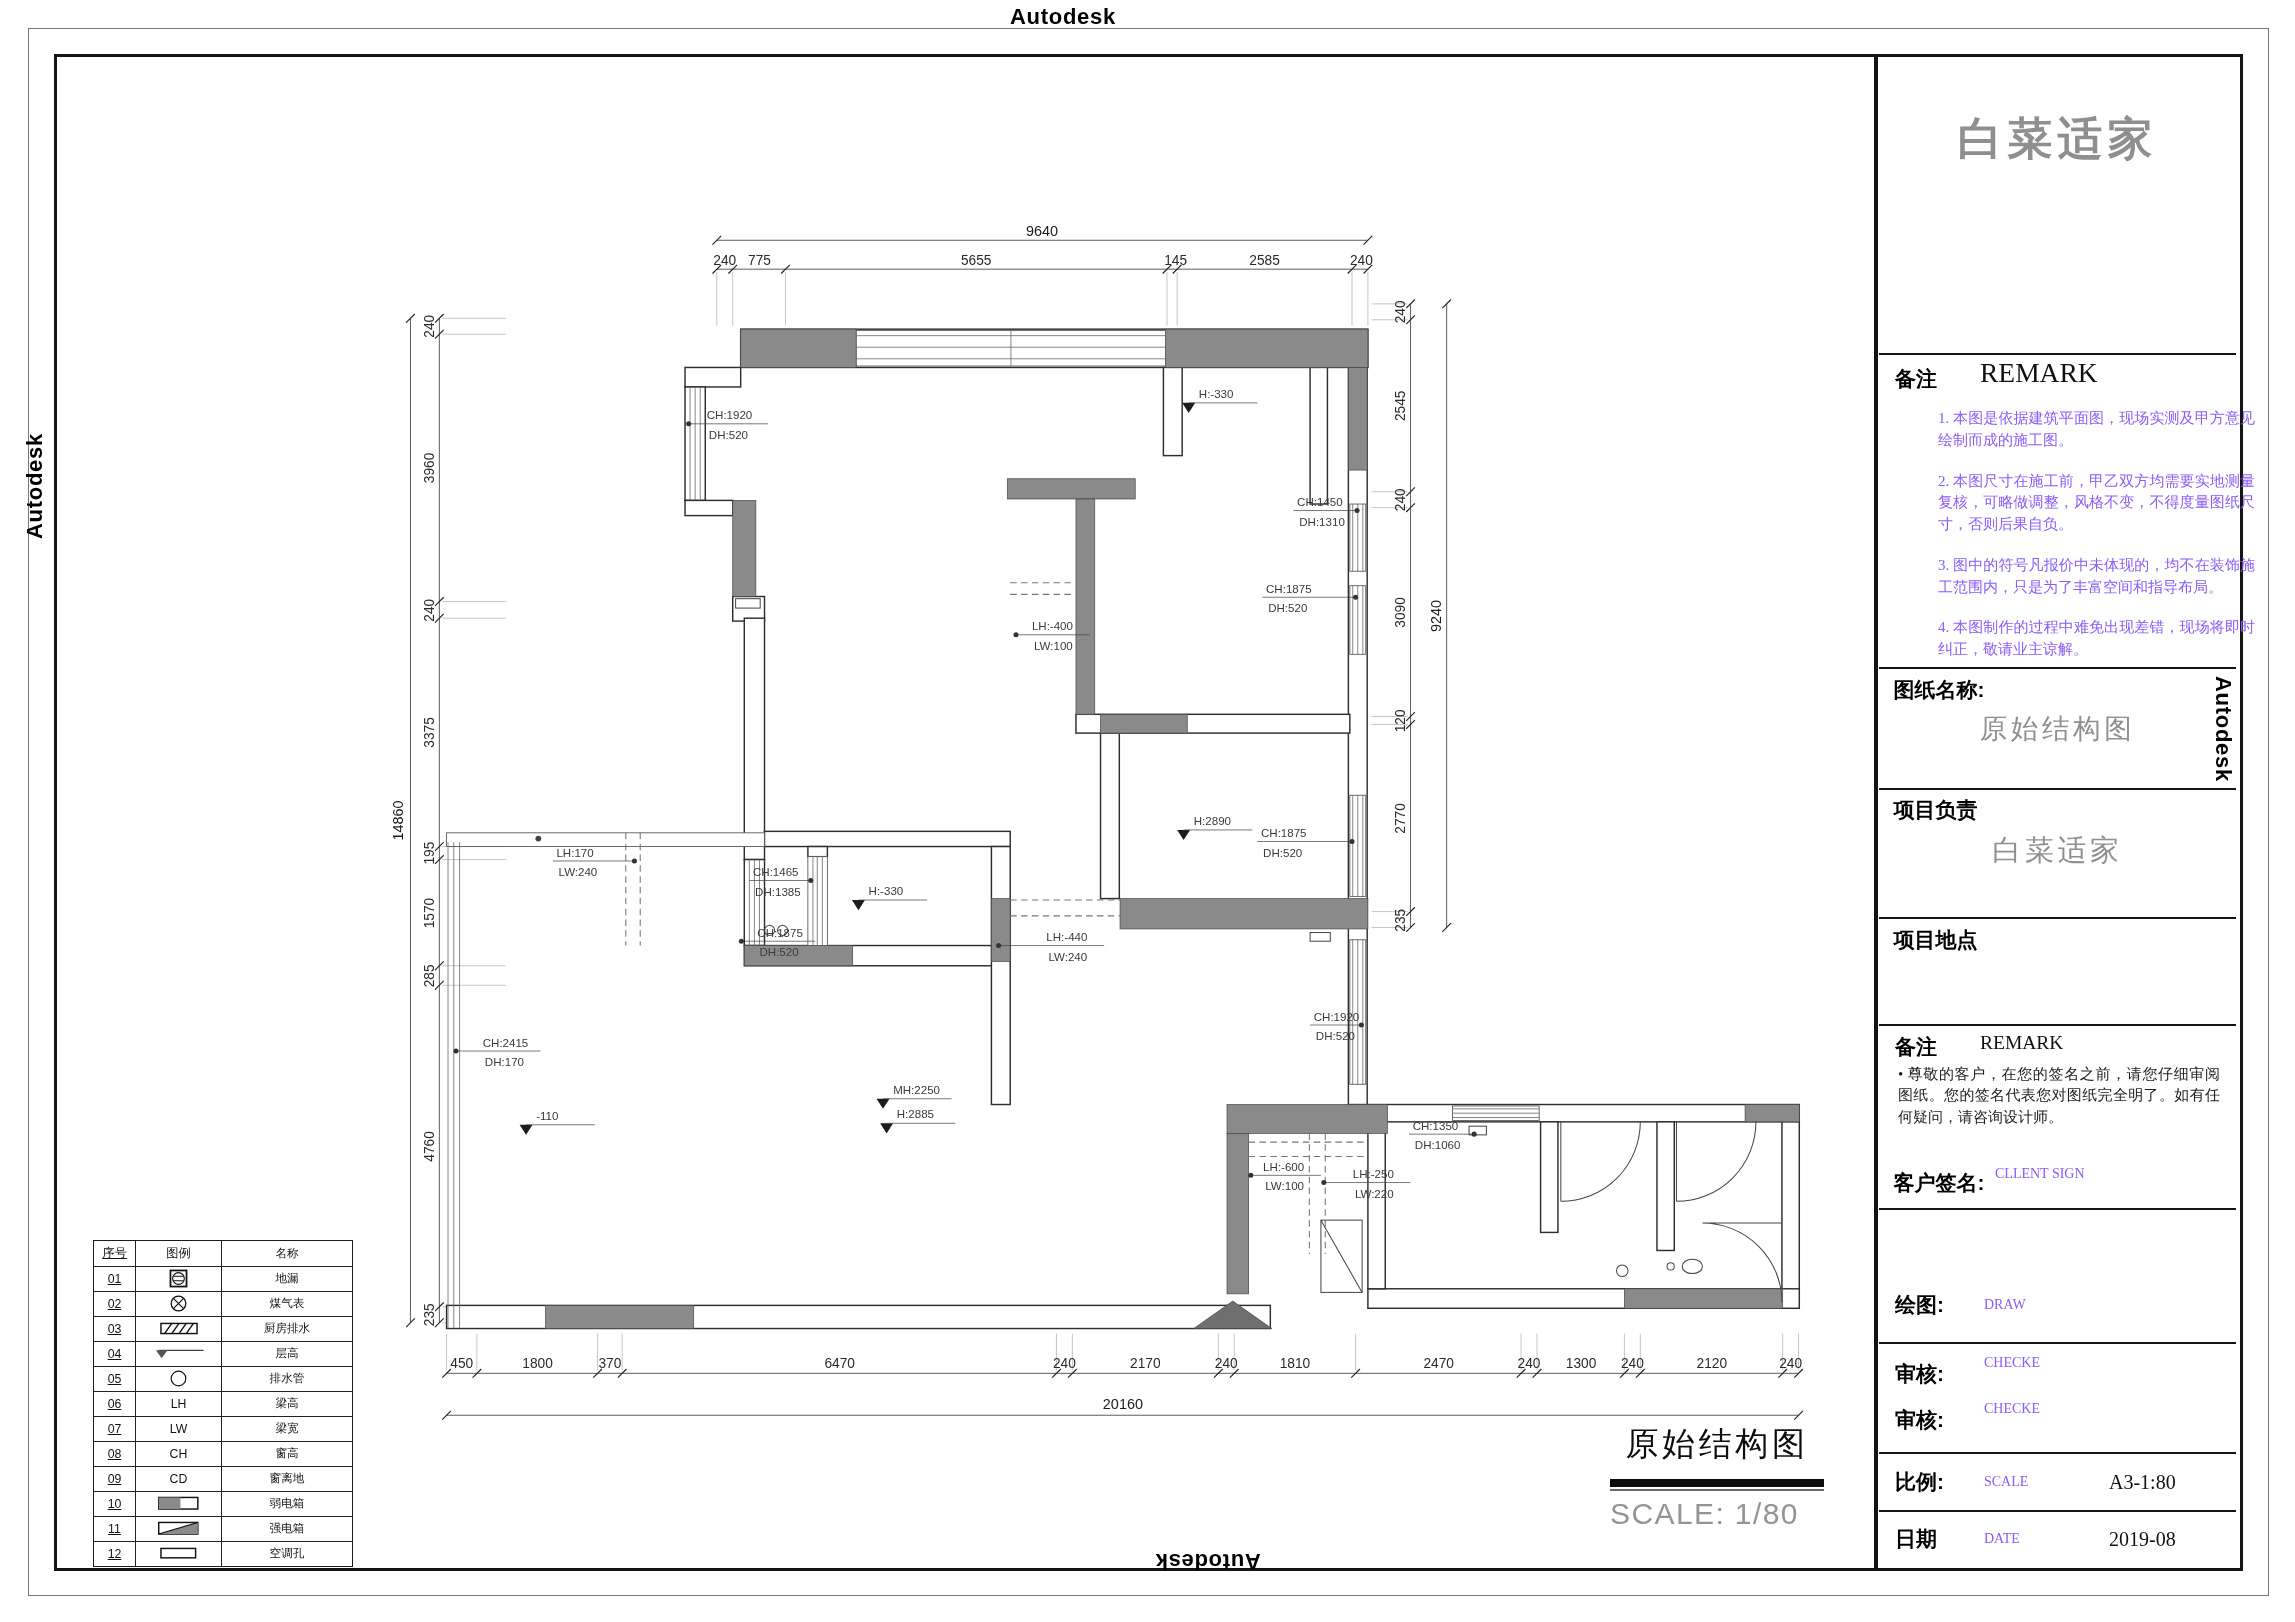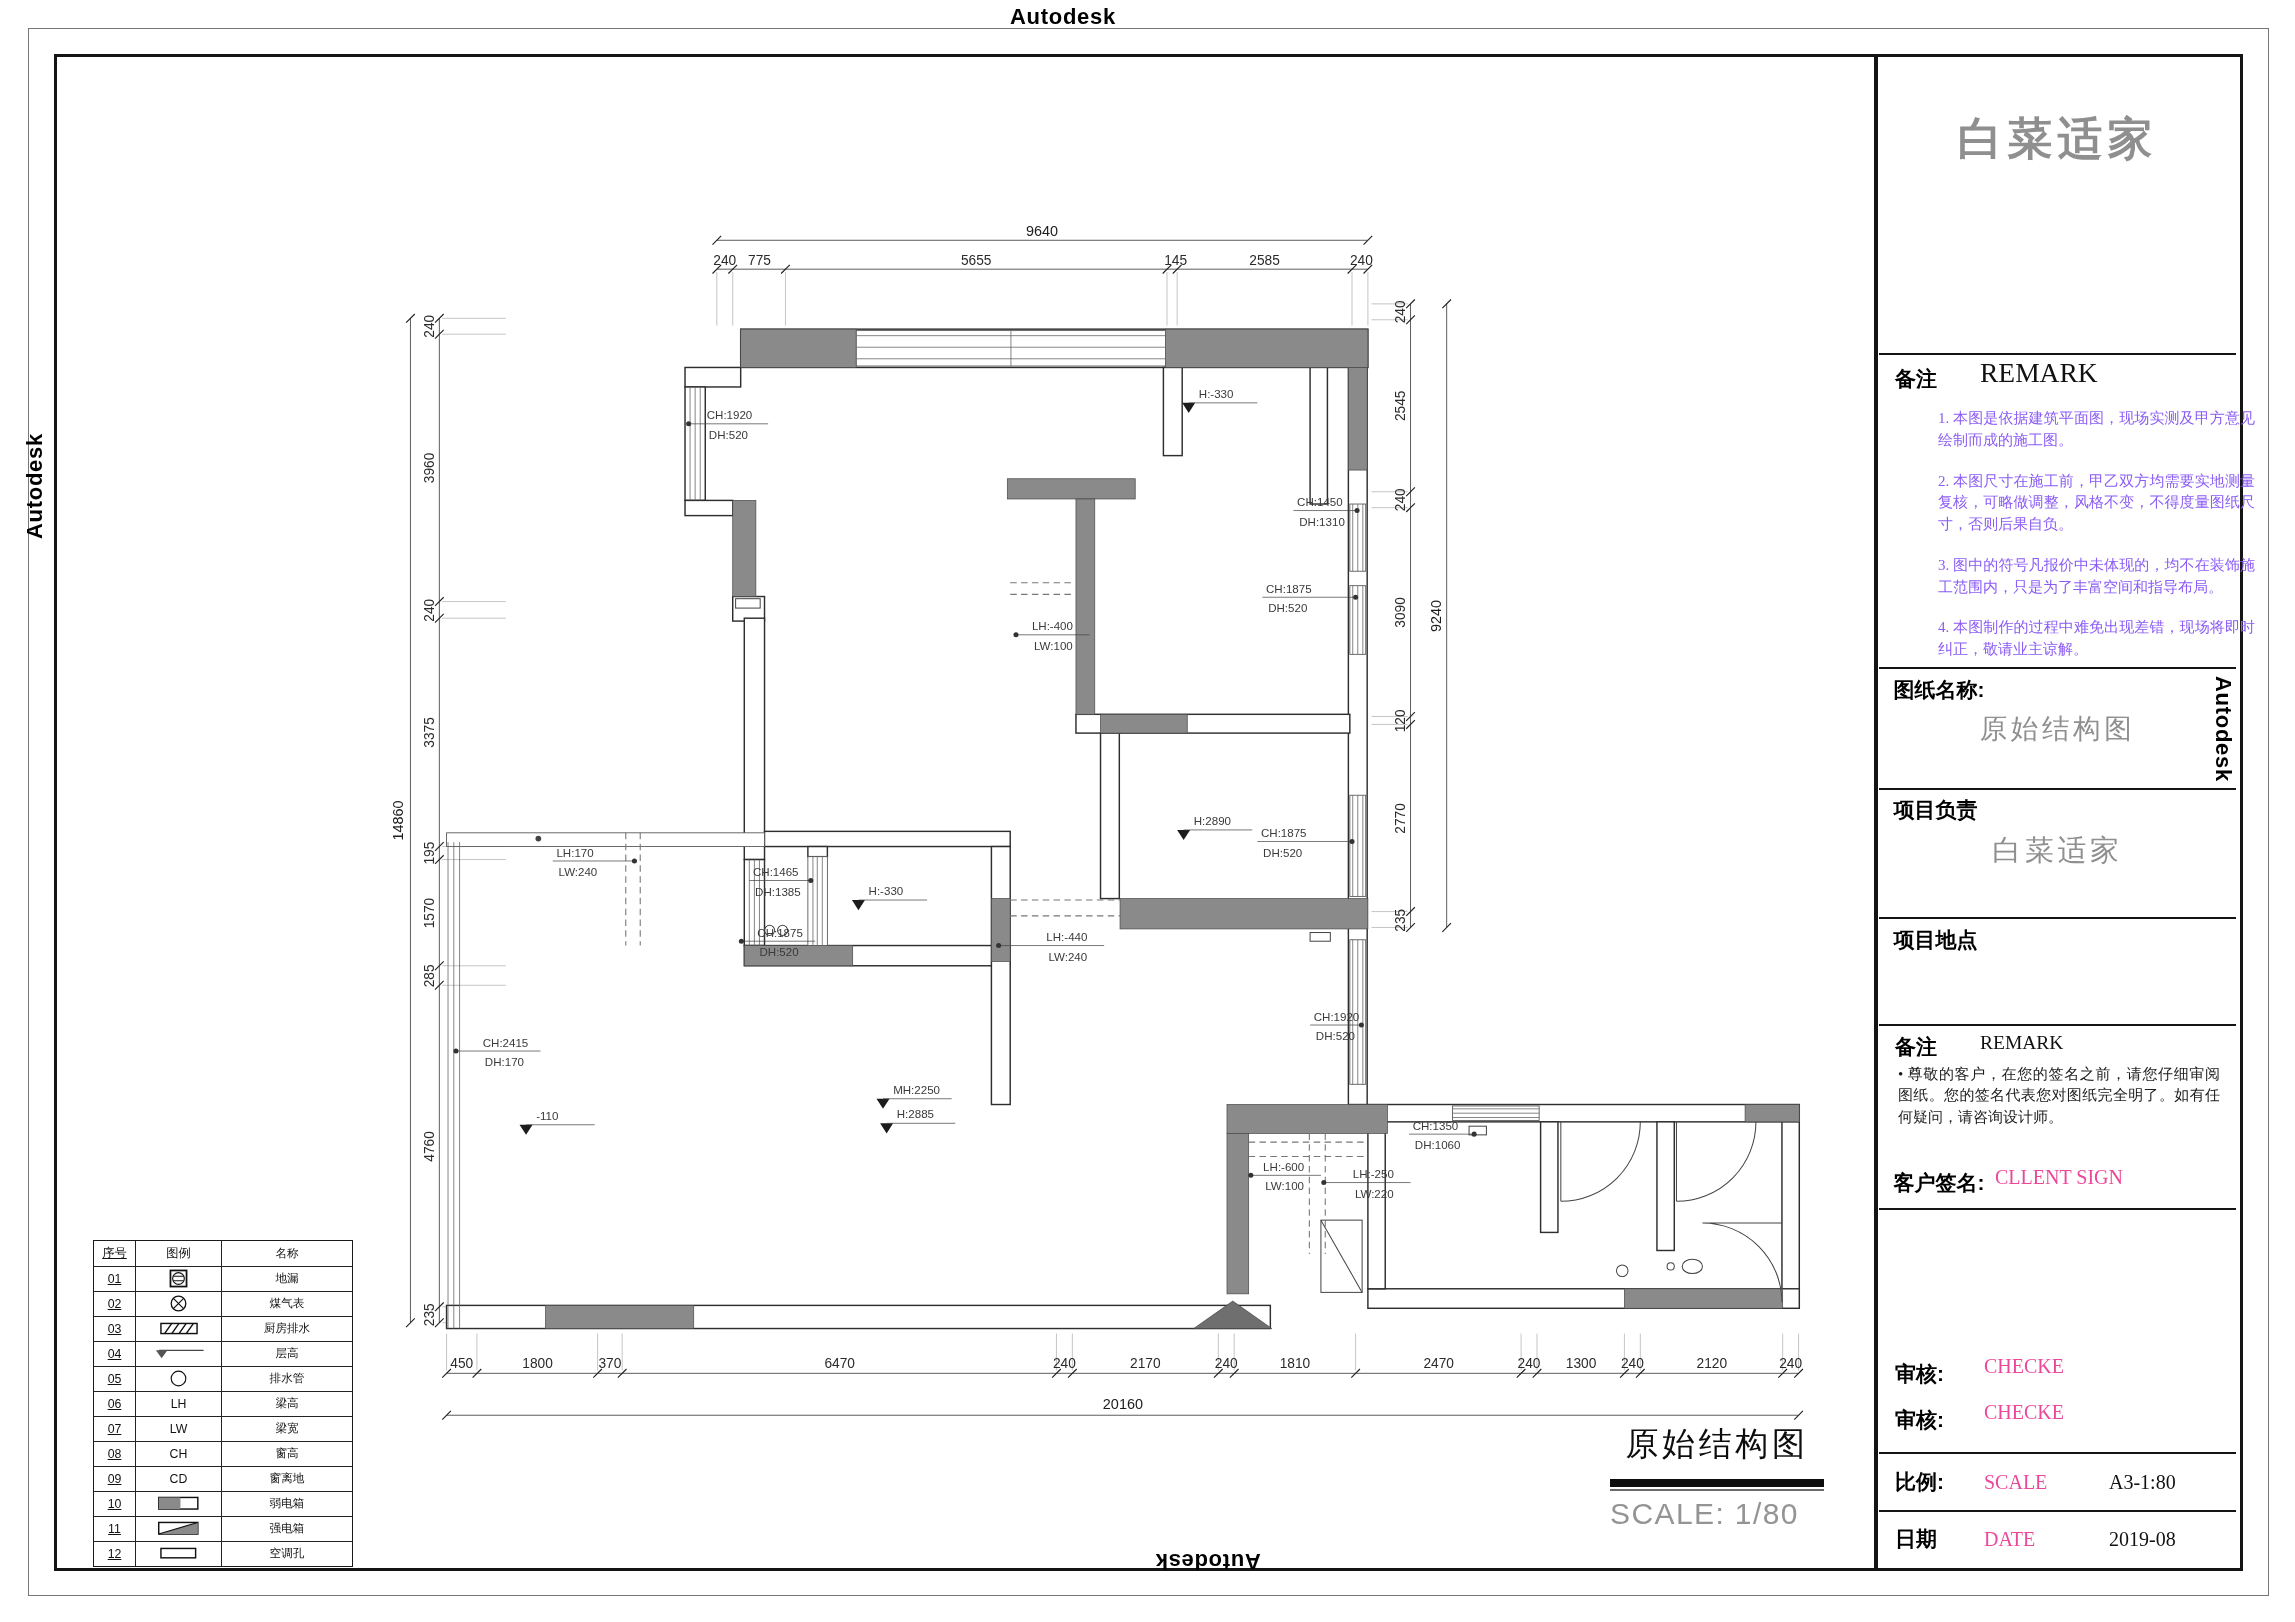--- a/index.html
+++ b/index.html
@@ -12,21 +12,21 @@
   #tb-divider{left:1874px;top:54px;width:3.6px;height:1515px;background:#141414;}
   
   .wm{font-weight:bold;font-size:22px;color:#000;letter-spacing:0.7px;white-space:nowrap;}
   #wm-top{left:1010px;top:4.3px;}
   #wm-left{left:22px;top:539px;transform:rotate(-90deg);transform-origin:left top;}
   #wm-right{left:2236px;top:676px;transform:rotate(90deg);transform-origin:left top;}
   #wm-bottom{left:1155px;top:1548px;transform:rotate(180deg);}
   
   .tb-cell{left:1879px;width:357px;border-bottom:2.2px solid #141414;}
   .tb-label{font-weight:bold;font-size:21px;color:#000;}
-  .tb-serif{font-family:"Liberation Serif",serif;font-size:20px;color:#ec4899;text-align:right;}
+  .tb-serif{font-family:"Liberation Serif",serif;font-size:14px;color:#8b5cf6;text-align:right;}
   #tb-logo{top:58px;height:295px;border-bottom:2.9px solid #141414;}
   #tb-logo .logo-text{position:absolute;left:0;top:51px;width:100%;text-align:center;
       font-size:45px;font-weight:bold;color:#8f8f8f;letter-spacing:5px;}
   #tb-remark1{top:356px;height:311px;}
   #tb-remark1 .hdr-cn{position:absolute;left:16px;top:8.7px;}
   #tb-remark1 .hdr-en{position:absolute;left:101px;top:1.4px;font-family:"Liberation Serif",serif;font-size:27.5px;}
   #tb-remark1 .notes{position:absolute;left:20px;top:52px;width:317px;
       font-family:"Liberation Serif",serif;font-size:15px;line-height:1.45;text-align:justify;color:#8b5cf6;margin-left:39px;}
   #tb-remark1 .notes p{margin:0 0 19px 0;}
   #tb-sheetname{top:669px;height:119px;}
@@ -413,20 +413,24 @@
 
   <div class="abs tb-cell" id="tb-remark2">
     <div class="hdr-cn tb-label">备注</div>
     <div class="hdr-en">REMARK</div>
     <div class="bullet">• 尊敬的客户，在您的签名之前，请您仔细审阅图纸。您的签名代表您对图纸完全明了。如有任何疑问，请咨询设计师。</div>
     <div class="sign-label tb-label">客户签名:</div>
     <div class="sign-value tb-serif">CLLENT SIGN</div>
   </div>
 
 
+  <div class="abs tb-cell" id="tb-draw">
+    <div class="tb-row-label tb-label">绘图:</div>
+    <div class="tb-row-value tb-serif">DRAW</div>
+  </div>
 
   <div class="abs tb-cell" id="tb-check">
     <div class="r1">
       <div class="lab tb-label">审核:</div>
       <div class="val tb-serif" style="position:absolute;left:105px;top:1.4px;">CHECKE</div>
     </div>
     <div class="r2">
       <div class="lab tb-label">审核:</div>
       <div class="val tb-serif" style="position:absolute;left:105px;top:1.4px;">CHECKE</div>
     </div>

